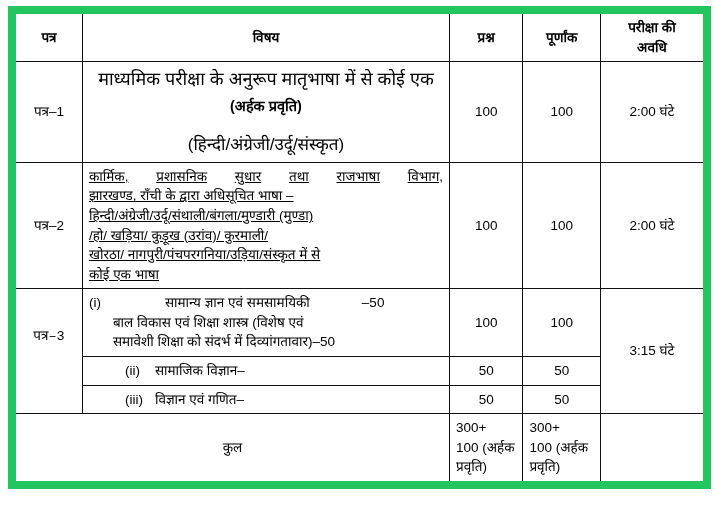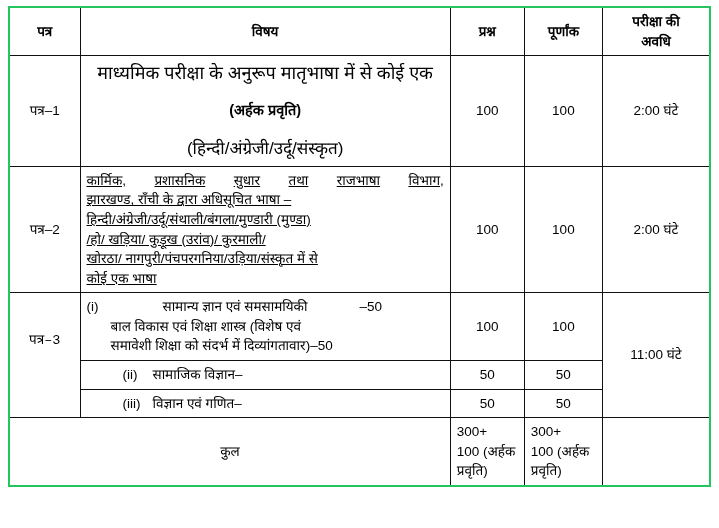--- a/index.html
+++ b/index.html
@@ -18,21 +18,21 @@
     position: relative;
     width: 719px;
     height: 528px;
     box-sizing: border-box;
     padding: 6px 8px 6px 8px;
   }
   table.exam-table {
     border-collapse: collapse;
     width: 703px;
     table-layout: fixed;
-    border: 2px solid #22c55e;
+    border: 8px solid #22c55e;
   }
   table.exam-table td, table.exam-table th {
     border: 1.5px solid #111;
     vertical-align: middle;
     padding: 4px 6px;
     font-size: 13.5px;
     line-height: 1.45;
   }
   thead th {
     font-weight: bold;
@@ -58,21 +58,21 @@
     text-align: center;
     font-size: 14px;
   }
   .subj-line {
     display: block;
   }
   .subj-1 {
     text-align: center;
   }
   .subj-1 .l1 { font-size: 18px; }
-  .subj-1 .l2 { font-weight: bold; font-size: 14.5px; margin-top: 14px; }
+  .subj-1 .l2 { font-weight: bold; font-size: 14.5px; margin-top: 4px; }
   .subj-1 .l3 { font-size: 17px; margin-top: 16px; }
 
   .subj-2 {
     text-align: left;
     font-size: 13.5px;
     line-height: 1.62;
     text-decoration: underline;
   }
   .subj-2 .r1 {
     display: flex;
@@ -190,21 +190,21 @@
             <span class="marker"></span>
             <span class="body">बाल विकास एवं शिक्षा शास्त्र (विशेष एवं</span>
           </div>
           <div class="hang">
             <span class="marker"></span>
             <span class="body">समावेशी शिक्षा को संदर्भ में दिव्यांगतावार)–50</span>
           </div>
         </td>
         <td class="num-cell">100</td>
         <td class="num-cell">100</td>
-        <td class="dur-cell" rowspan="3">11:00 घंटे</td>
+        <td class="dur-cell" rowspan="3">3:15 घंटे</td>
       </tr>
 
       <tr>
         <td class="subj-3a">
           <div class="hang row-inline">
             <span class="marker">(ii)</span>
             <span class="body">सामाजिक विज्ञान–</span>
           </div>
         </td>
         <td class="num-cell">50</td>

